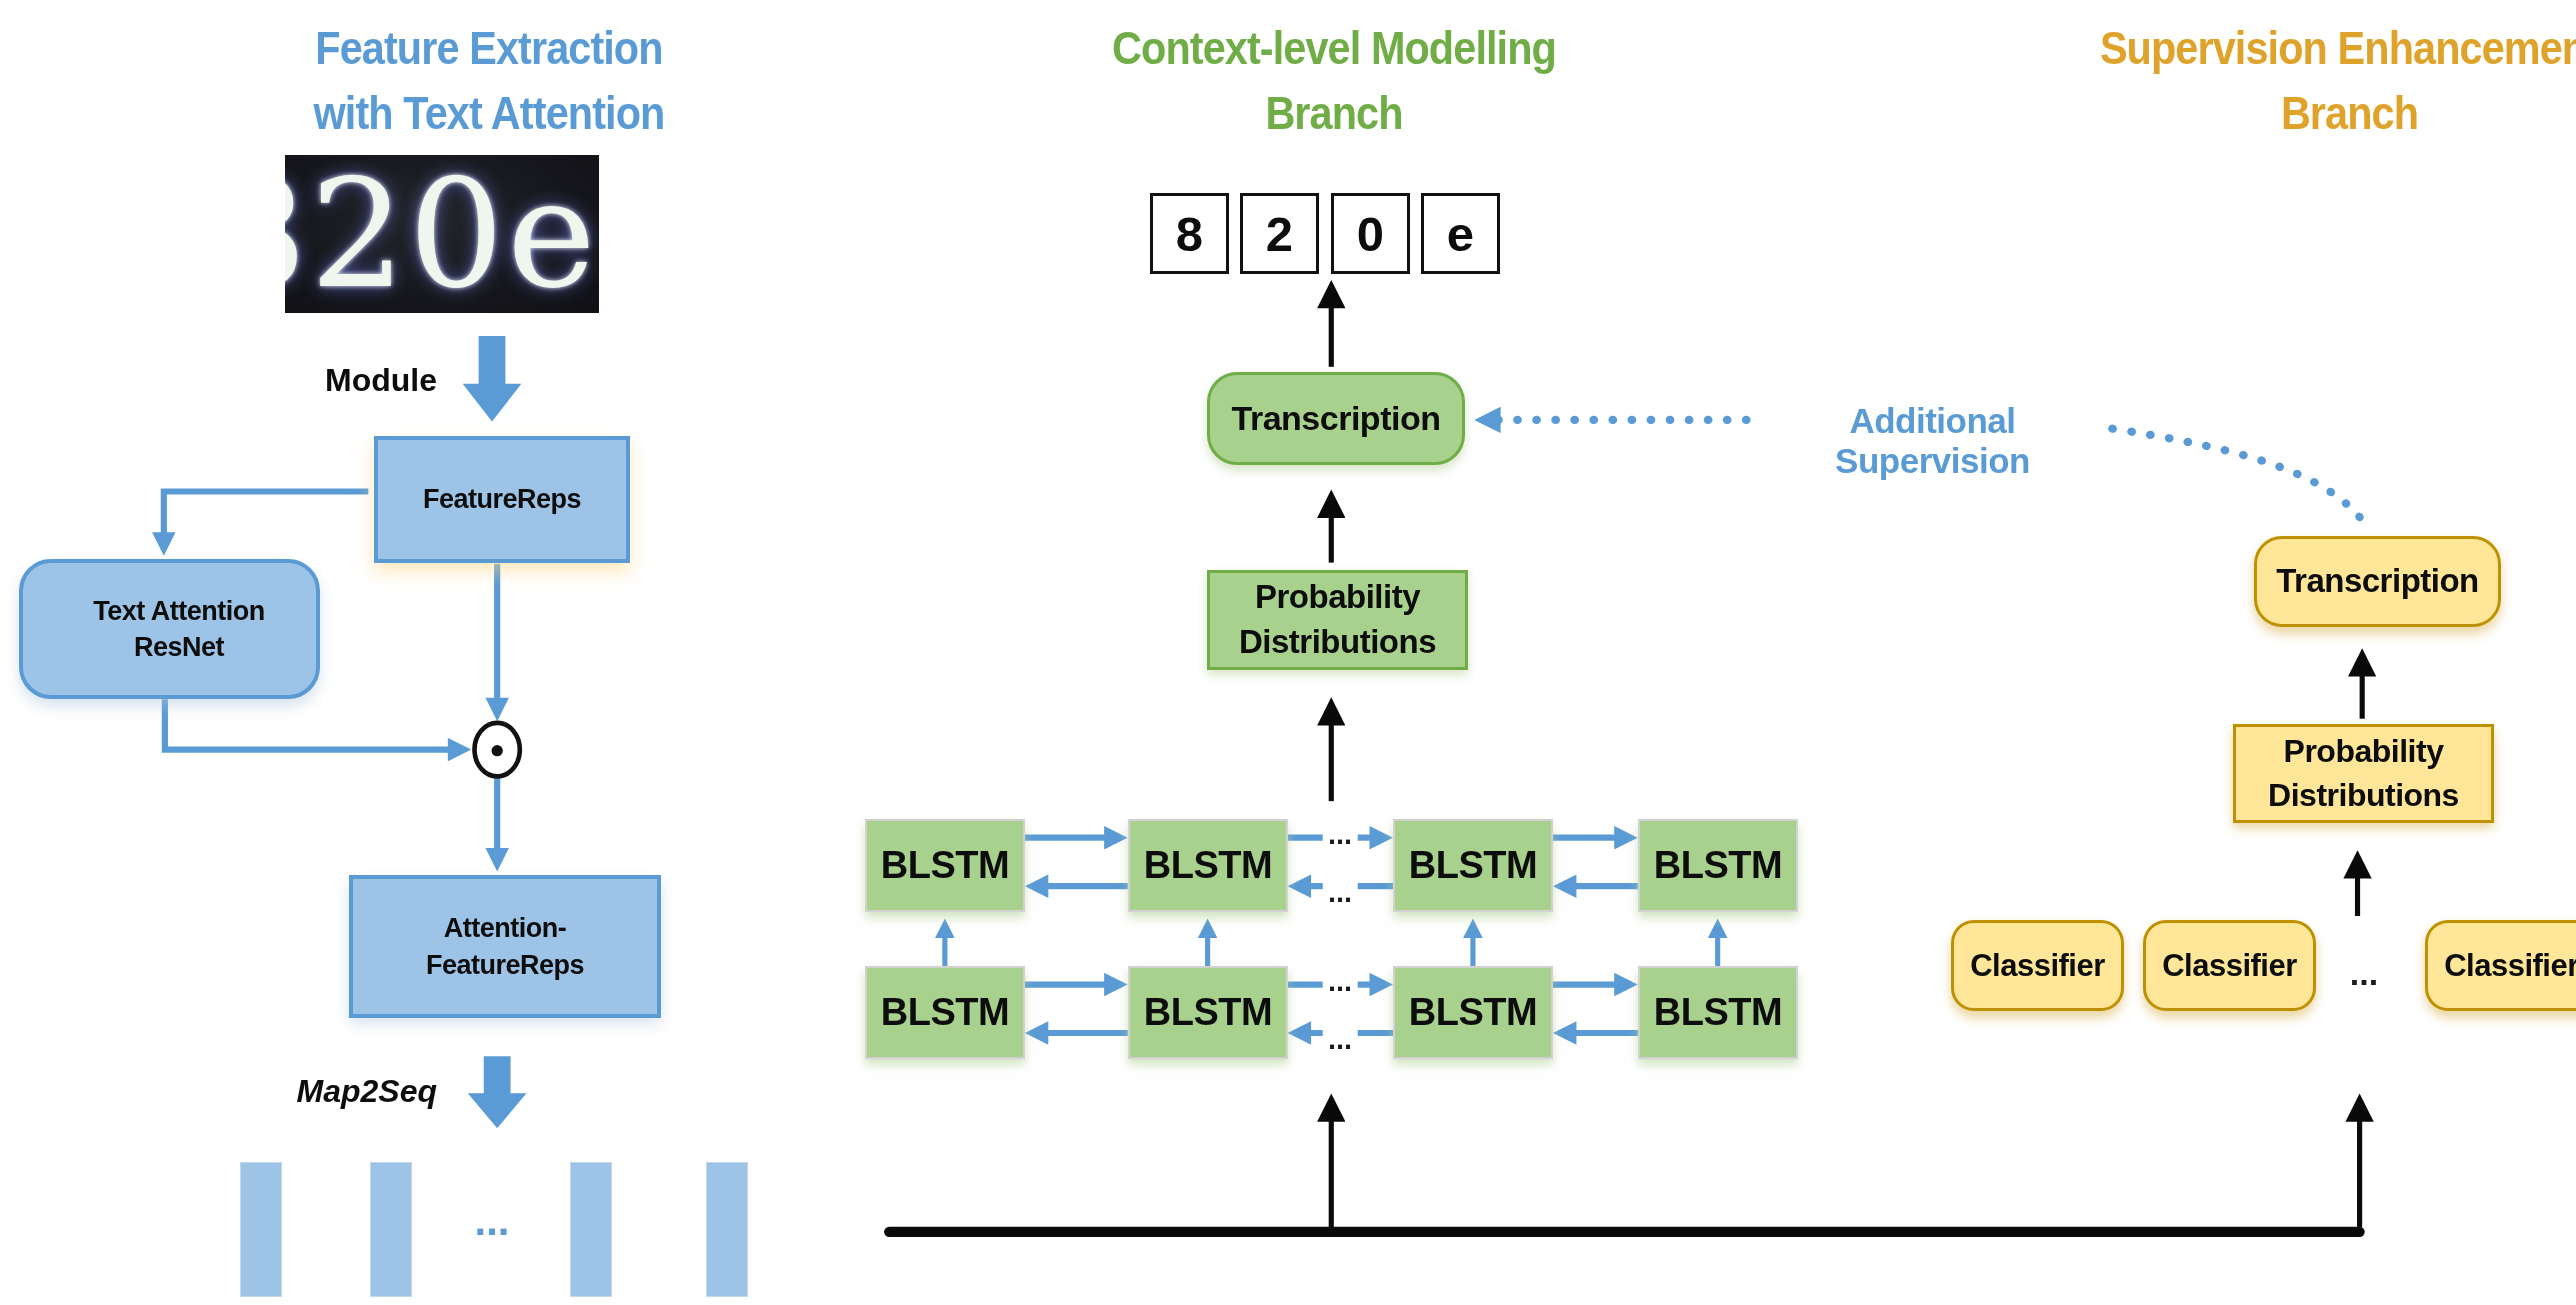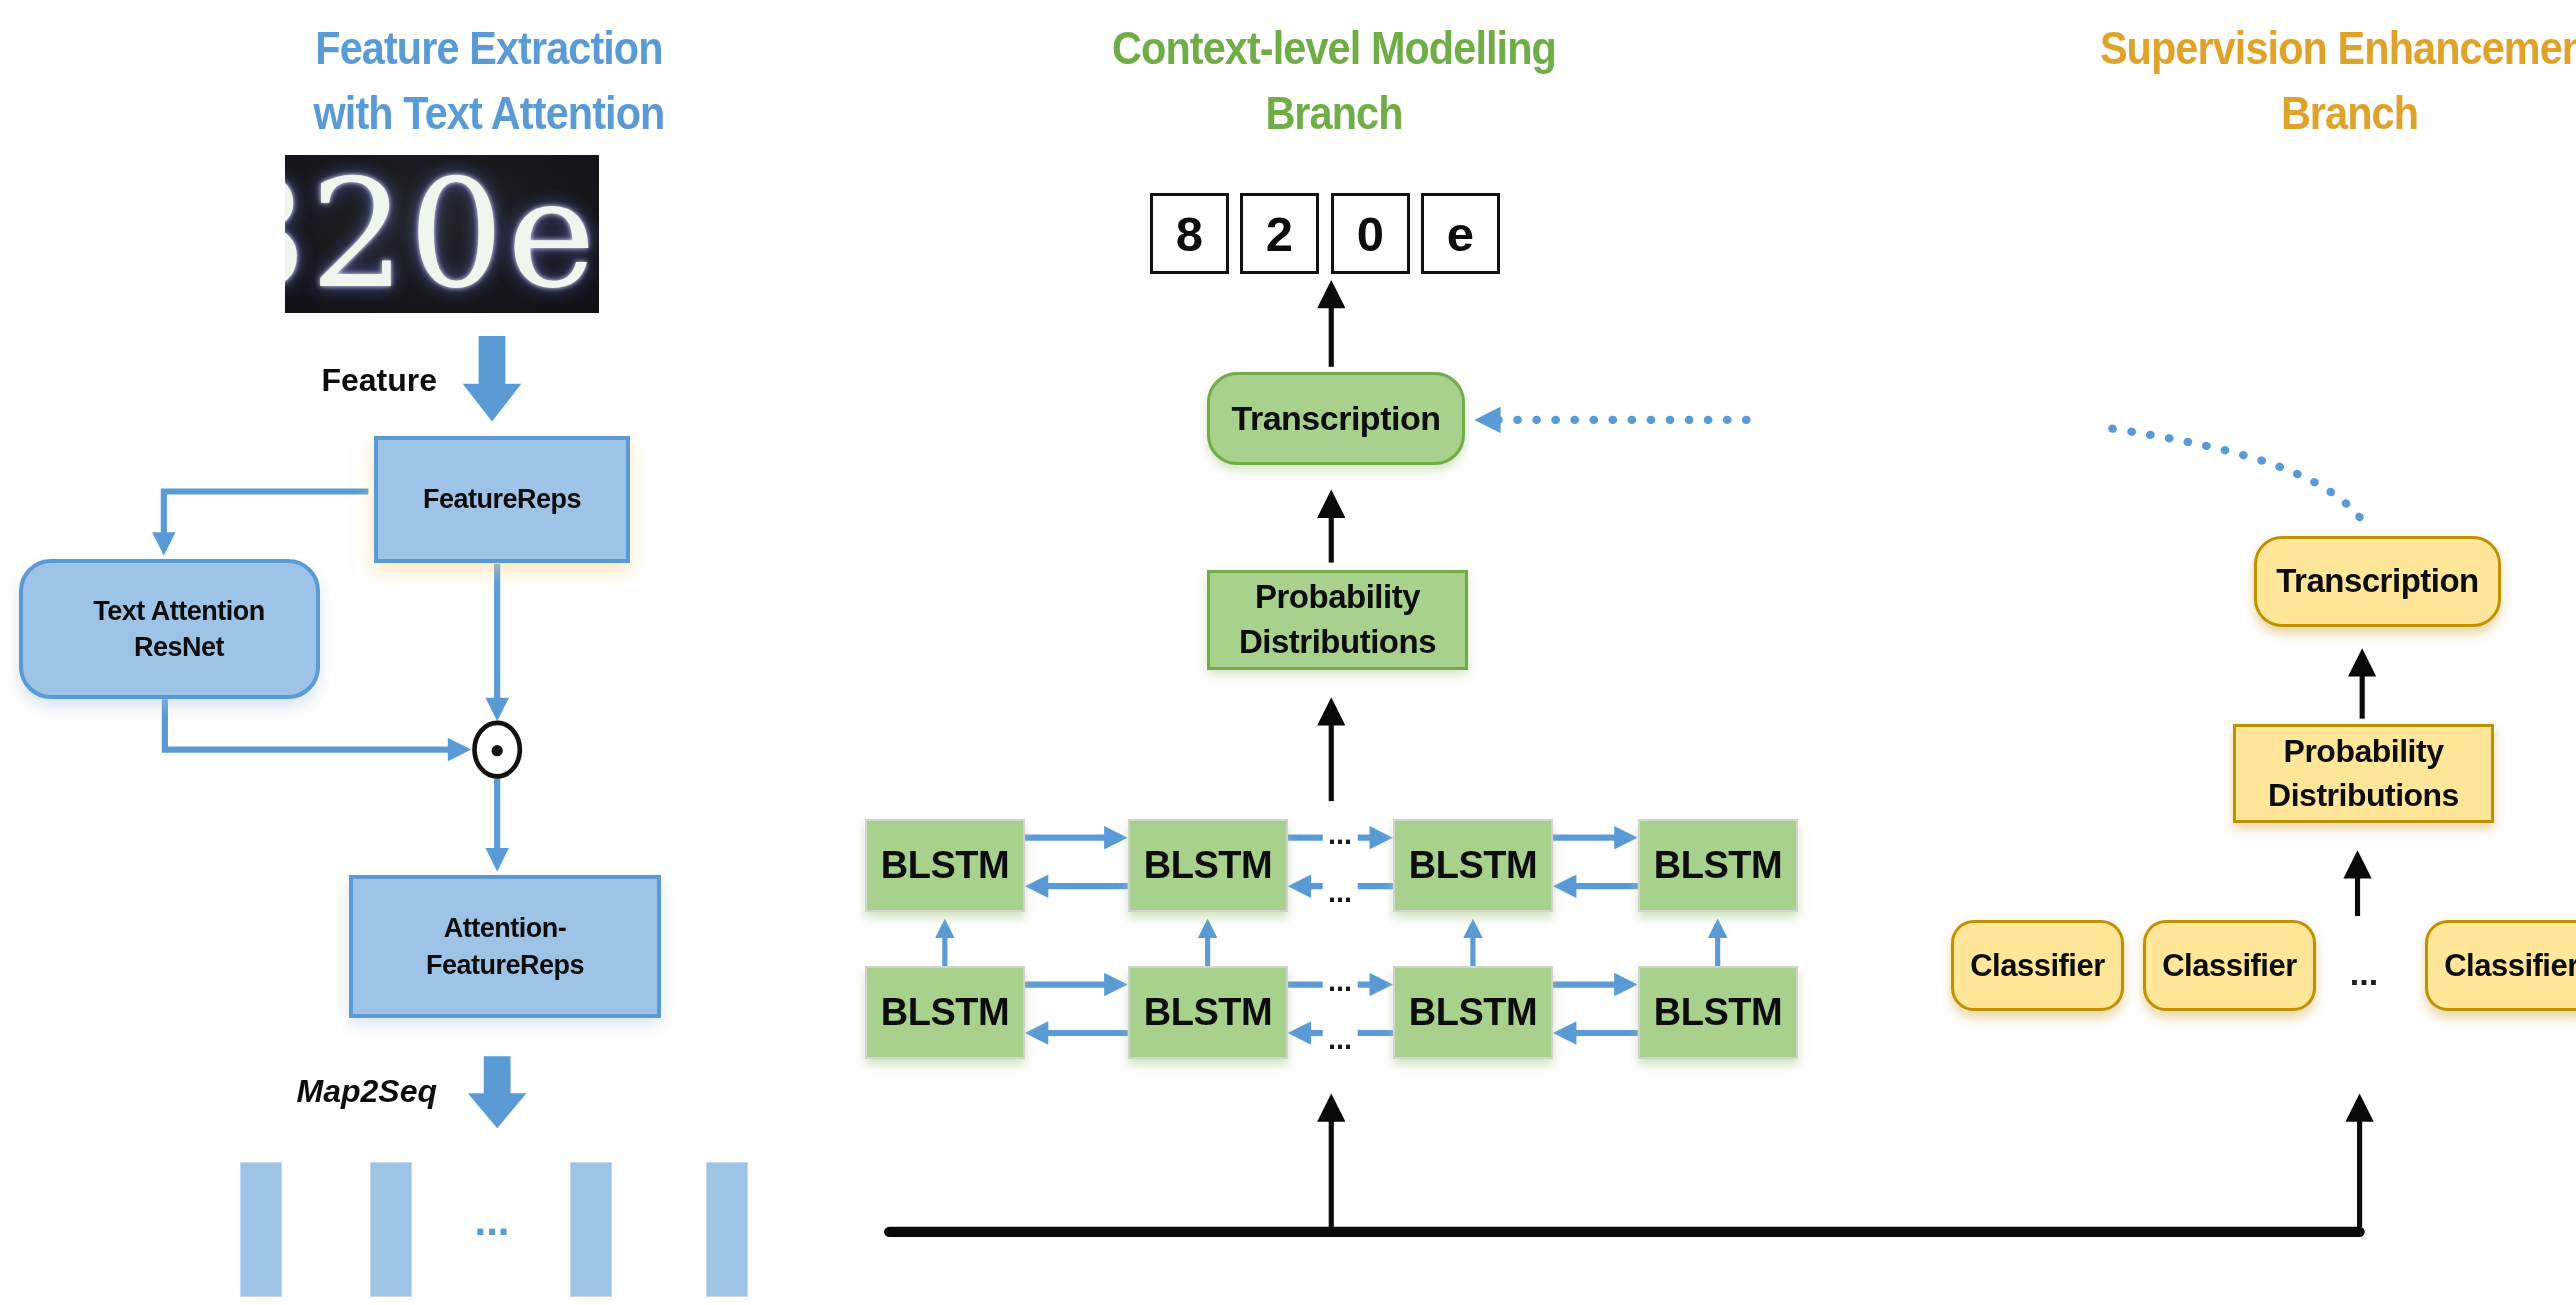--- a/index.html
+++ b/index.html
@@ -126,21 +126,21 @@
 
   <div class="title title-blue" style="left:144px;top:15.5px;width:690px;">
     <div>Feature Extraction</div>
     <div>with Text Attention</div>
   </div>
 
   <div class="word-image">
     <span>820e</span>
   </div>
 
-  <div class="side-label" style="left:252px;top:362px;width:185px;">Feature</div>
+  <div class="side-label" style="left:252px;top:362px;width:185px;">Module</div>
 
   <div class="box blue-box warm-glow" style="left:368px;top:436px;width:256px;height:127px;">
     <div>FeatureReps</div>
   </div>
 
   <div class="box blue-box soft-glow" style="left:13px;top:559px;width:301px;height:140px;border-radius:32px;padding-left:19px;">
     <div>Text Attention</div>
     <div>ResNet</div>
   </div>
 
@@ -208,20 +208,21 @@
     </div>
   <div class="blstm" style="left:1638px;top:966px;width:160px;height:93px;">
     <span>BLSTM</span>
     </div>
 
   <div class="grid-dots" style="left:1340px;top:838px;transform:translate(-50%,-62%);">...</div>
   <div class="grid-dots" style="left:1340px;top:886px;transform:translate(-50%,-28%);">...</div>
   <div class="grid-dots" style="left:1340px;top:985px;transform:translate(-50%,-62%);">...</div>
   <div class="grid-dots" style="left:1340px;top:1033px;transform:translate(-50%,-28%);">...</div>
 
+  <div class="annot" style="left:1752px;top:401px;width:361px;">Additional Supervision</div>
 
   <div class="title title-gold" style="left:1999px;top:15.5px;width:701px;">
     <div>Supervision Enhancement</div>
     <div>Branch</div>
   </div>
 
   <div class="box yellow-round" style="left:2248px;top:536px;width:247px;height:91px;">
     <div>Transcription</div>
   </div>
 

